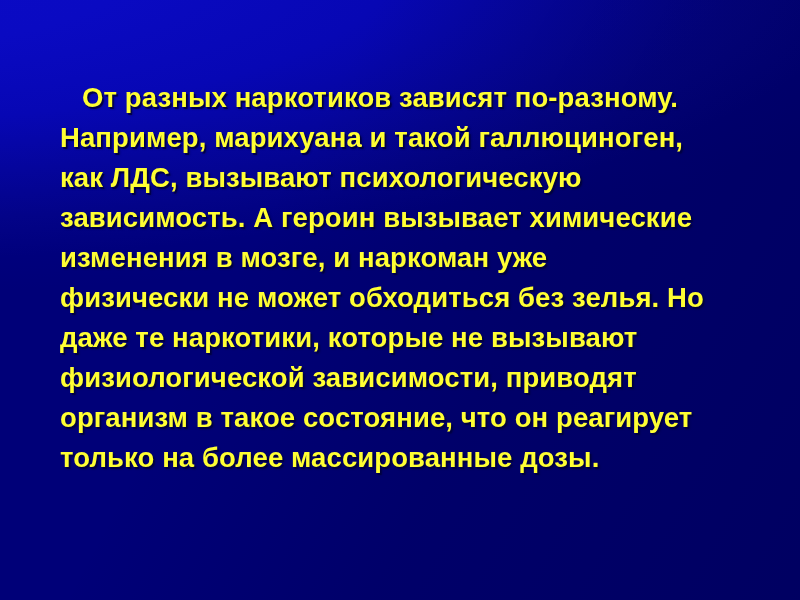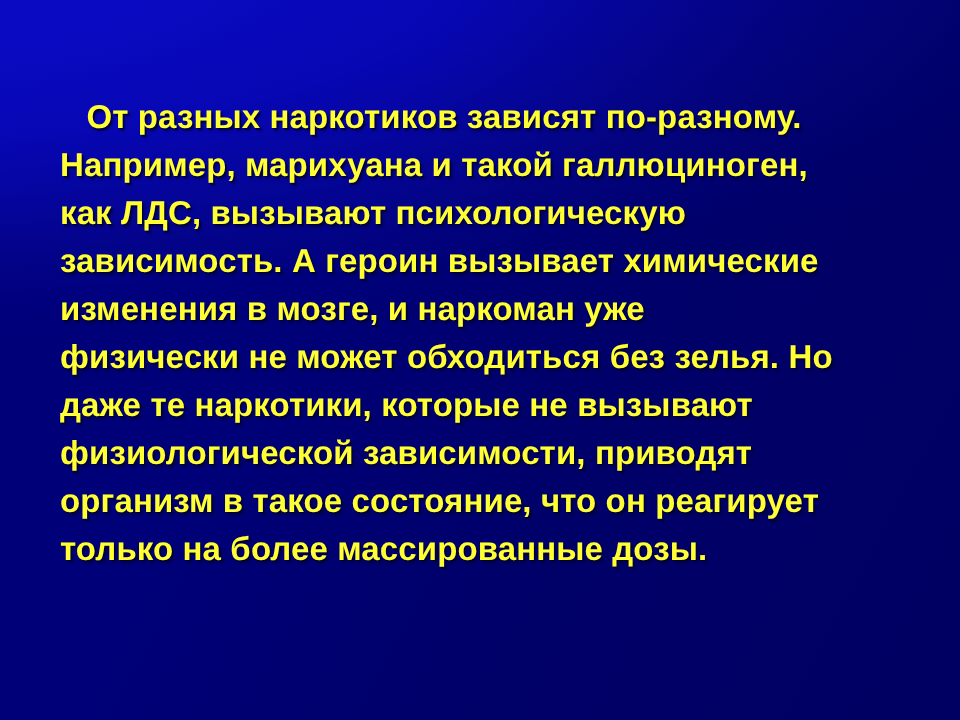--- a/index.html
+++ b/index.html
@@ -41,21 +41,21 @@
       linear-gradient(
         118deg,
         rgba(0,0,0,0) 0%,
         rgba(0,0,0,0) 34%,
         rgba(0,0,40,0.18) 62%,
         rgba(0,0,46,0.30) 100%
       );
   }
   #body-text {
     position: absolute;
-    left: 50px;
+    left: 60px;
     top: 78px;
     width: 700px;
     color: #ffff33;
     font-size: 27.5px;
     font-weight: bold;
     line-height: 40px;
     letter-spacing: 0.1px;
     text-indent: 22px;
     text-align: left;
     white-space: pre-wrap;

